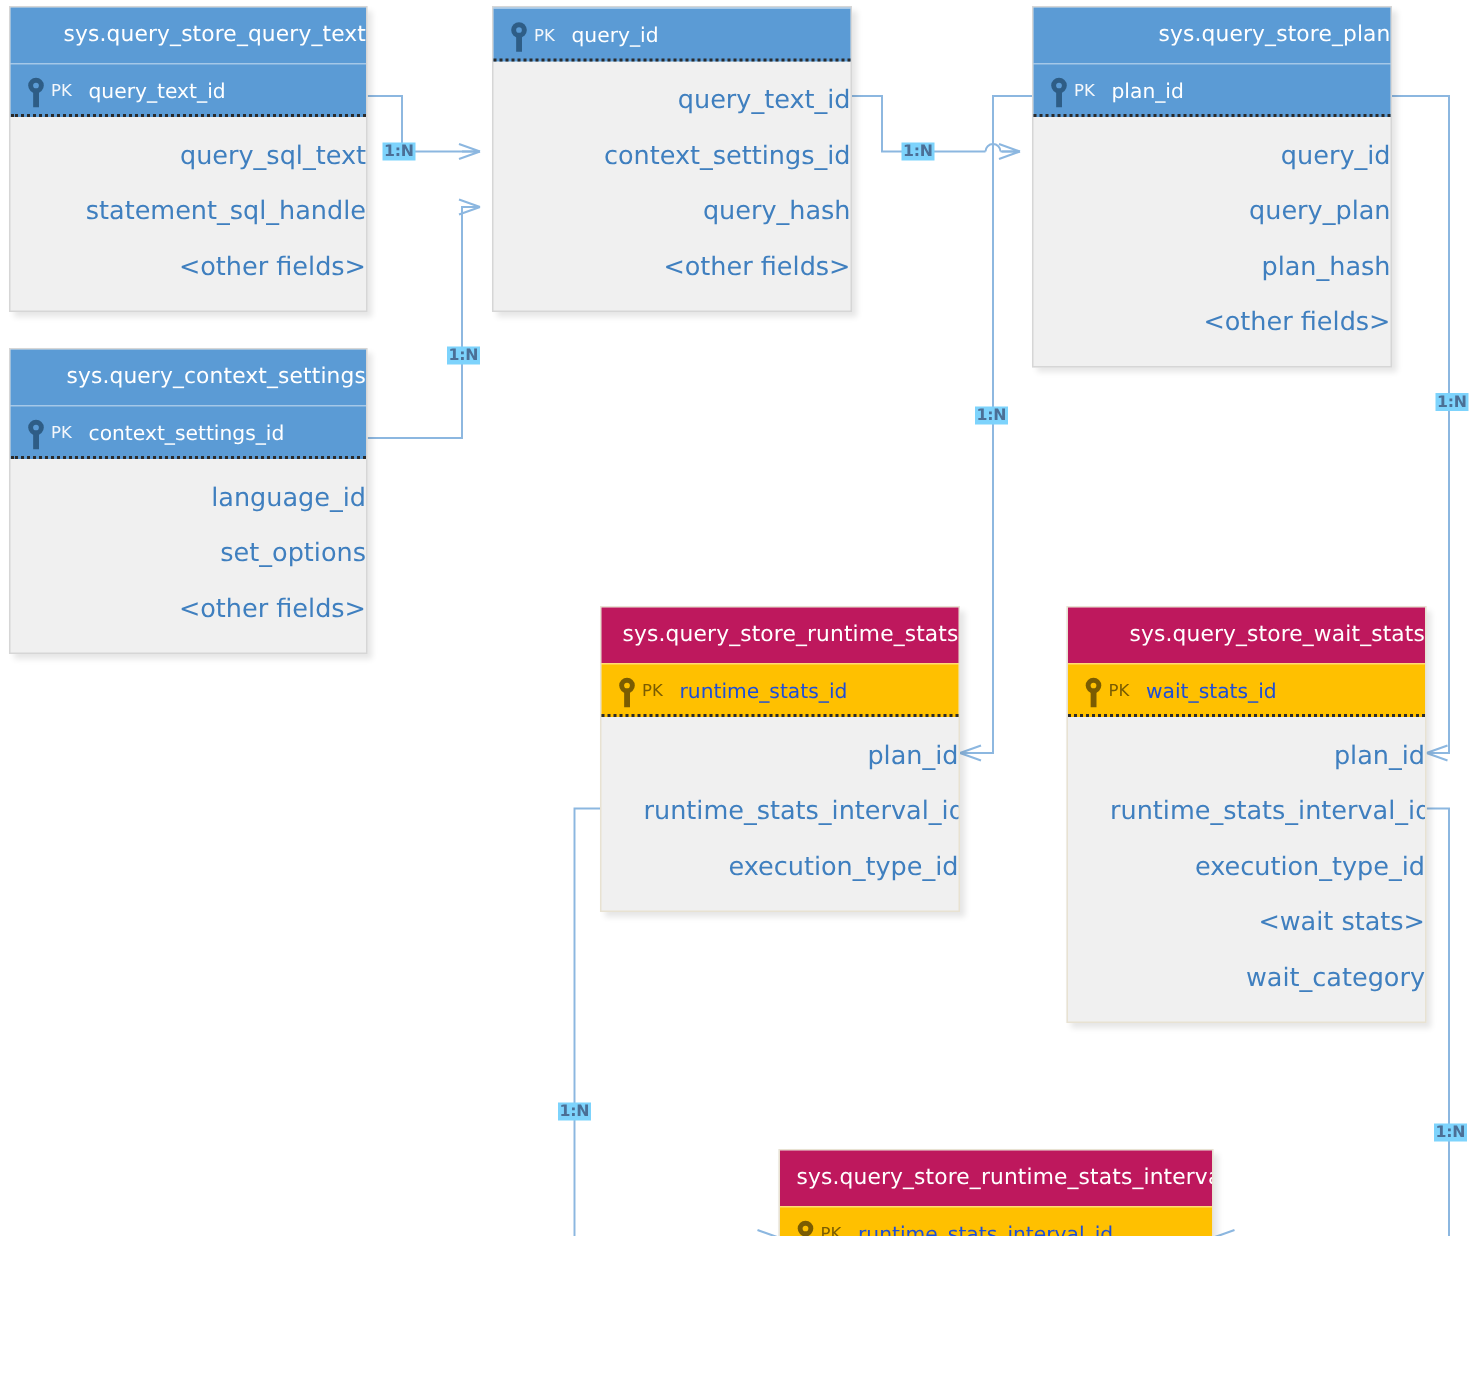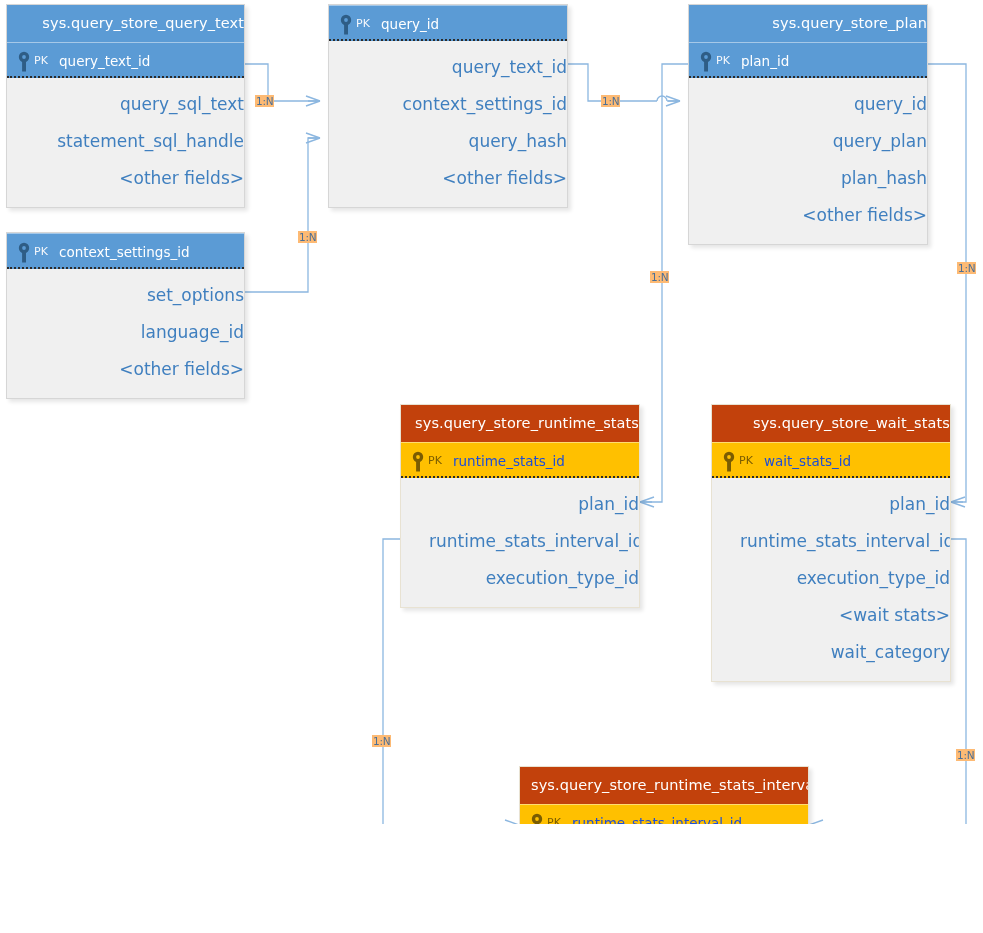--- a/index.html
+++ b/index.html
@@ -88,34 +88,35 @@
     color: #3f7fbf;
     white-space: nowrap;
     overflow: hidden;
   }
   
   .th-blue .ent-title { background: #5b9bd5; }
   .th-blue .ent-pk { background: #5b9bd5; }
   .th-blue .ent-pk .pk-text { color: #ffffff; }
   .th-blue .pk-badge { color: #f4f7fb; }
   
-  .th-orange .ent-title { background: #c2410c; }
+  .th-orange .ent-title { background: #be185d; }
   .th-orange .ent-pk { background: #ffc000; }
   .th-orange .ent-pk .pk-text { color: #1d4ed8; }
   .th-orange .pk-badge { color: #7a5c02; }
   .th-orange { border-color: #e8e2d2; }
   .card-label {
     position: absolute;
     font-size: 10.5px;
     color: #4b6f96;
     letter-spacing: -0.2px;
     white-space: nowrap;
-    background: #fdba74;
+    background: #7dd3fc;
     padding: 0 1px;
     line-height: 12px;
+    font-weight: bold;
   }
 </style>
 </head>
 <body>
 
 <div id="canvas">
 
   <svg id="wires" viewBox="0 0 983 933" width="983" height="933">
     <defs>
       <g id="cf-right">
@@ -203,32 +204,33 @@
     </div>
     <div class="ent-fields">
       <div class="ent-field">query_id</div>
       <div class="ent-field">query_plan</div>
       <div class="ent-field">plan_hash</div>
       <div class="ent-field">&lt;other fields&gt;</div>
     </div>
   </div>
 
   <div class="entity th-blue" style="left:6px; top:232px; width:239px;">
+    <div class="ent-title">sys.query_context_settings</div>
     <div class="ent-pk">
       <span class="pk-badge">
         <svg class="key-glyph" viewBox="0 0 16 21">
           <circle cx="7" cy="6" r="5.2" fill="#2e5d86"></circle>
           <rect x="5.1" y="8" width="3.9" height="12.5" fill="#2e5d86"></rect>
           <circle cx="7" cy="6" r="1.9" fill="#5b9bd5"></circle>
         </svg>PK</span>
       <span class="pk-text">context_settings_id</span>
     </div>
     <div class="ent-fields">
+      <div class="ent-field">language_id</div>
       <div class="ent-field">set_options</div>
-      <div class="ent-field">language_id</div>
       <div class="ent-field">&lt;other fields&gt;</div>
     </div>
   </div>
 
   <div class="entity th-orange" style="left:400px; top:404px; width:240px;">
     <div class="ent-title">sys.query_store_runtime_stats</div>
     <div class="ent-pk">
       <span class="pk-badge">
         <svg class="key-glyph" viewBox="0 0 16 21">
           <circle cx="7" cy="6" r="5.2" fill="#7a5c02"></circle>

